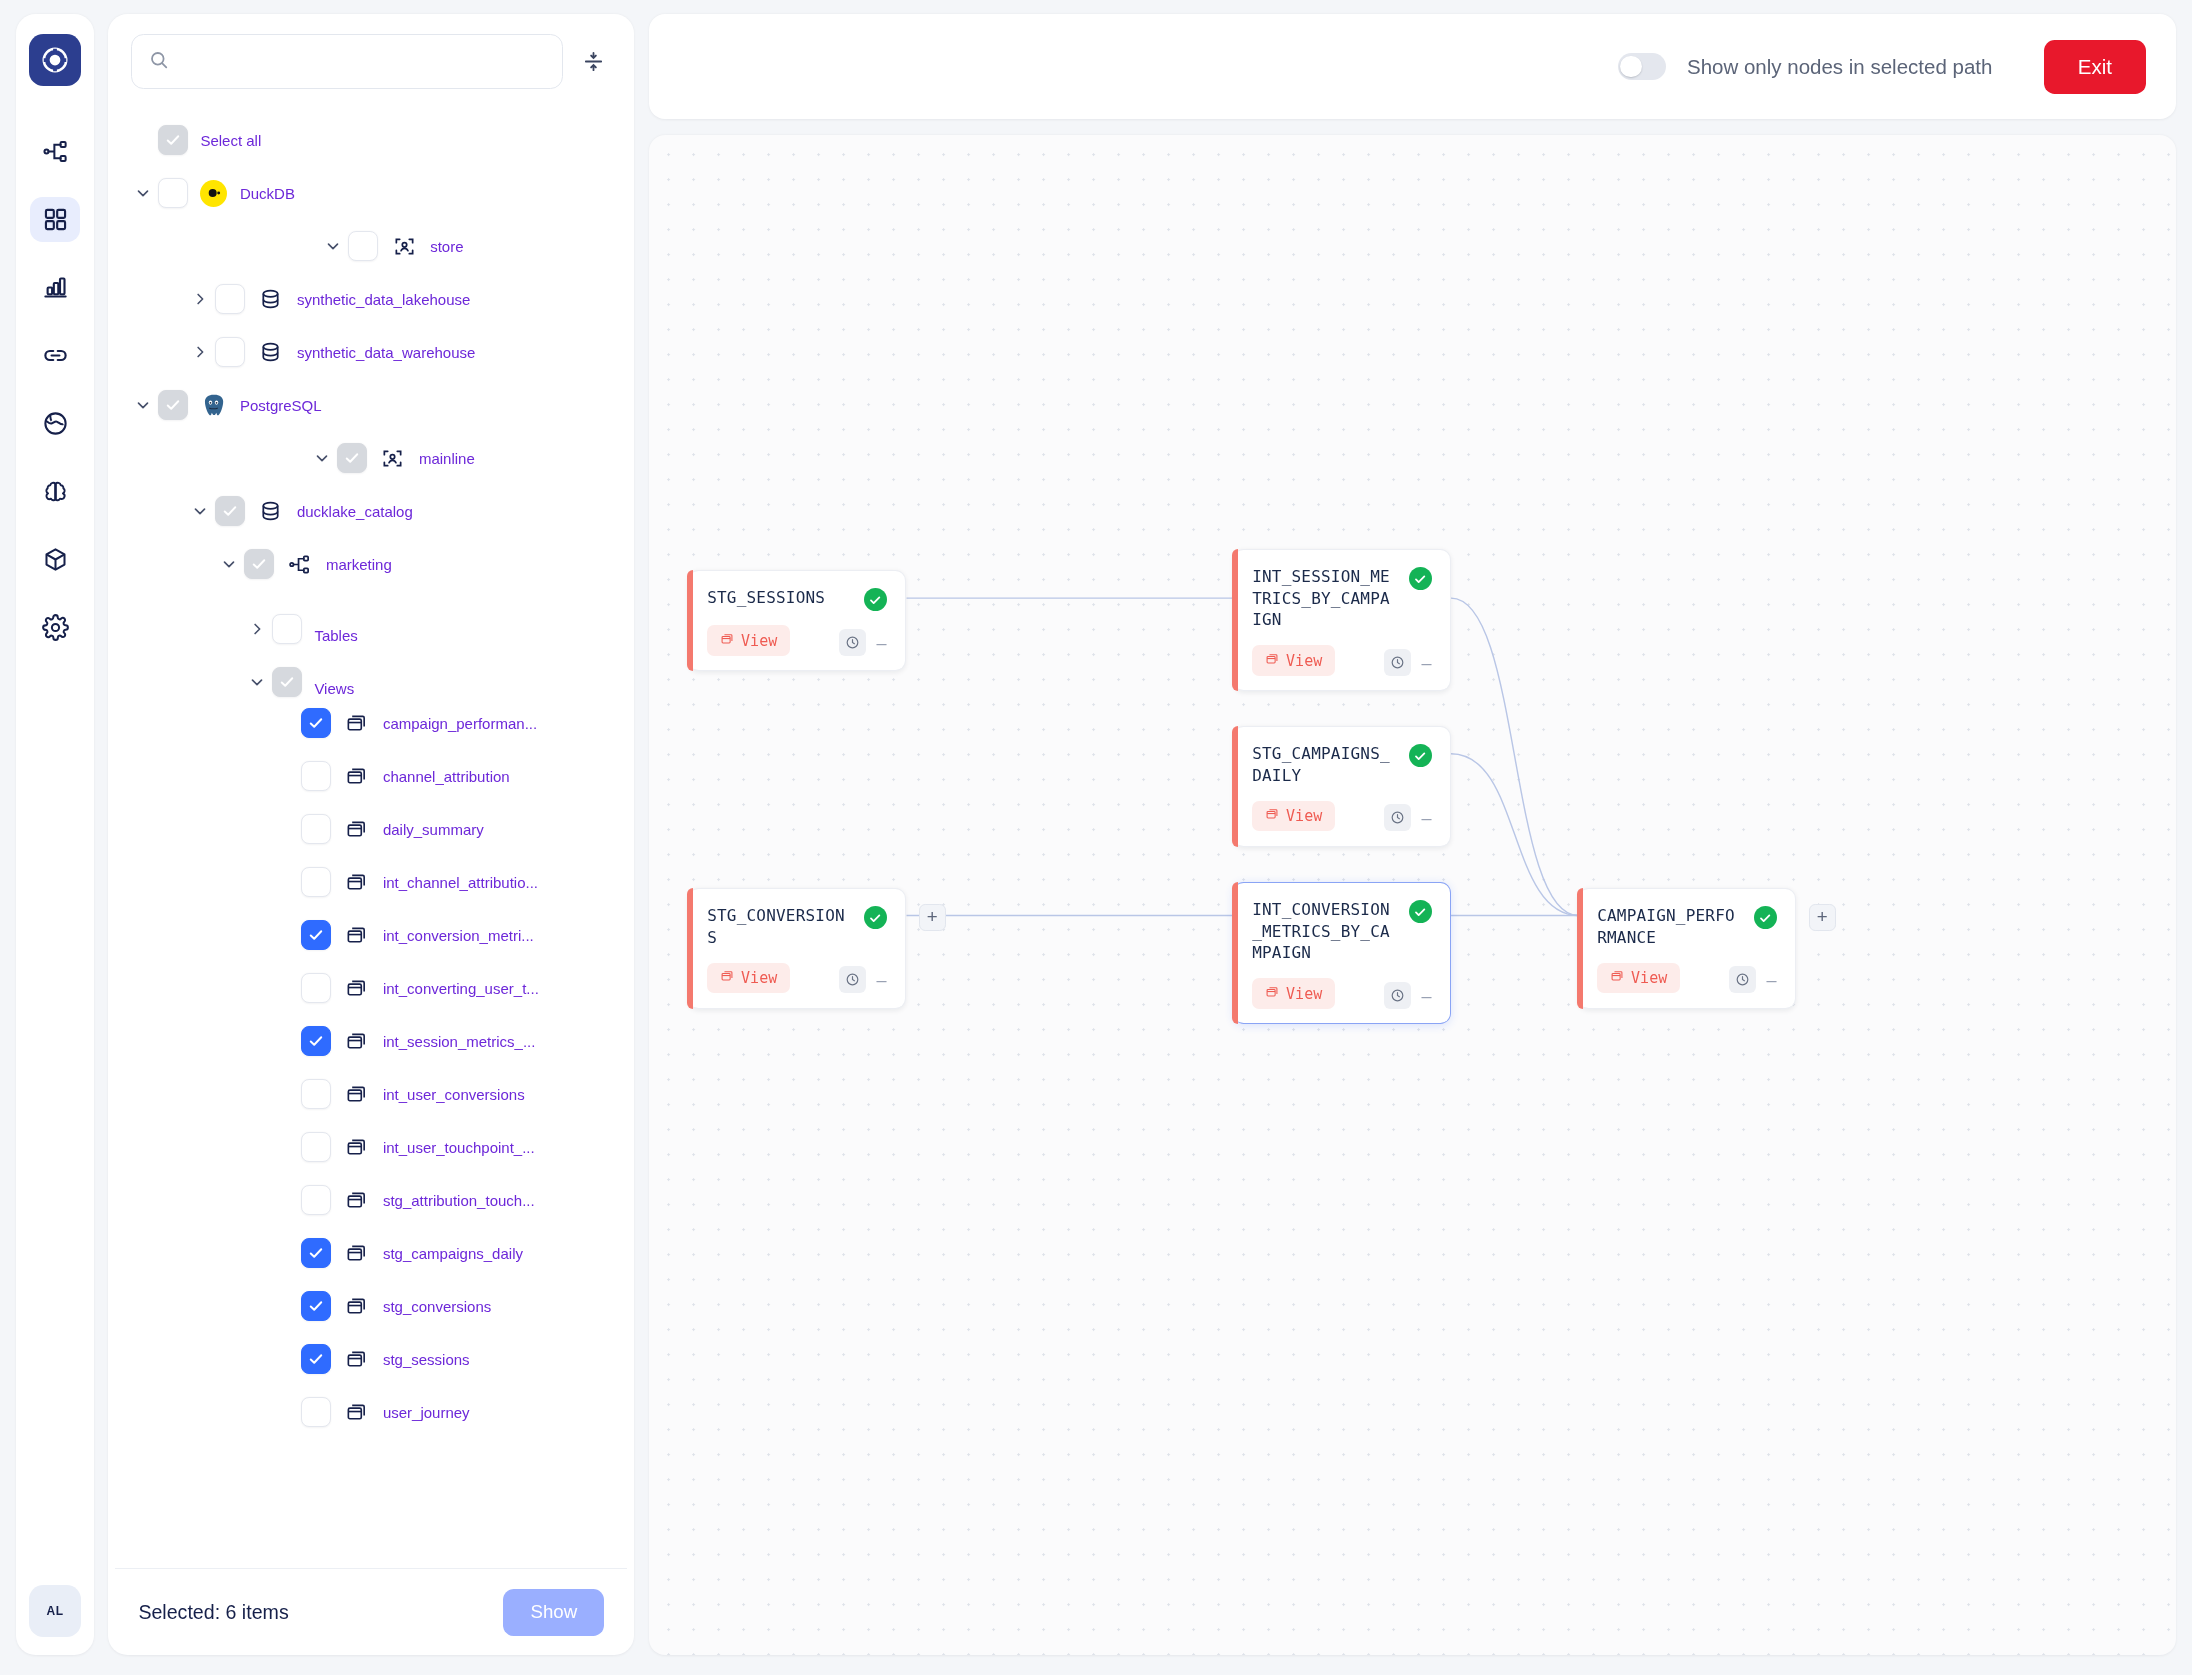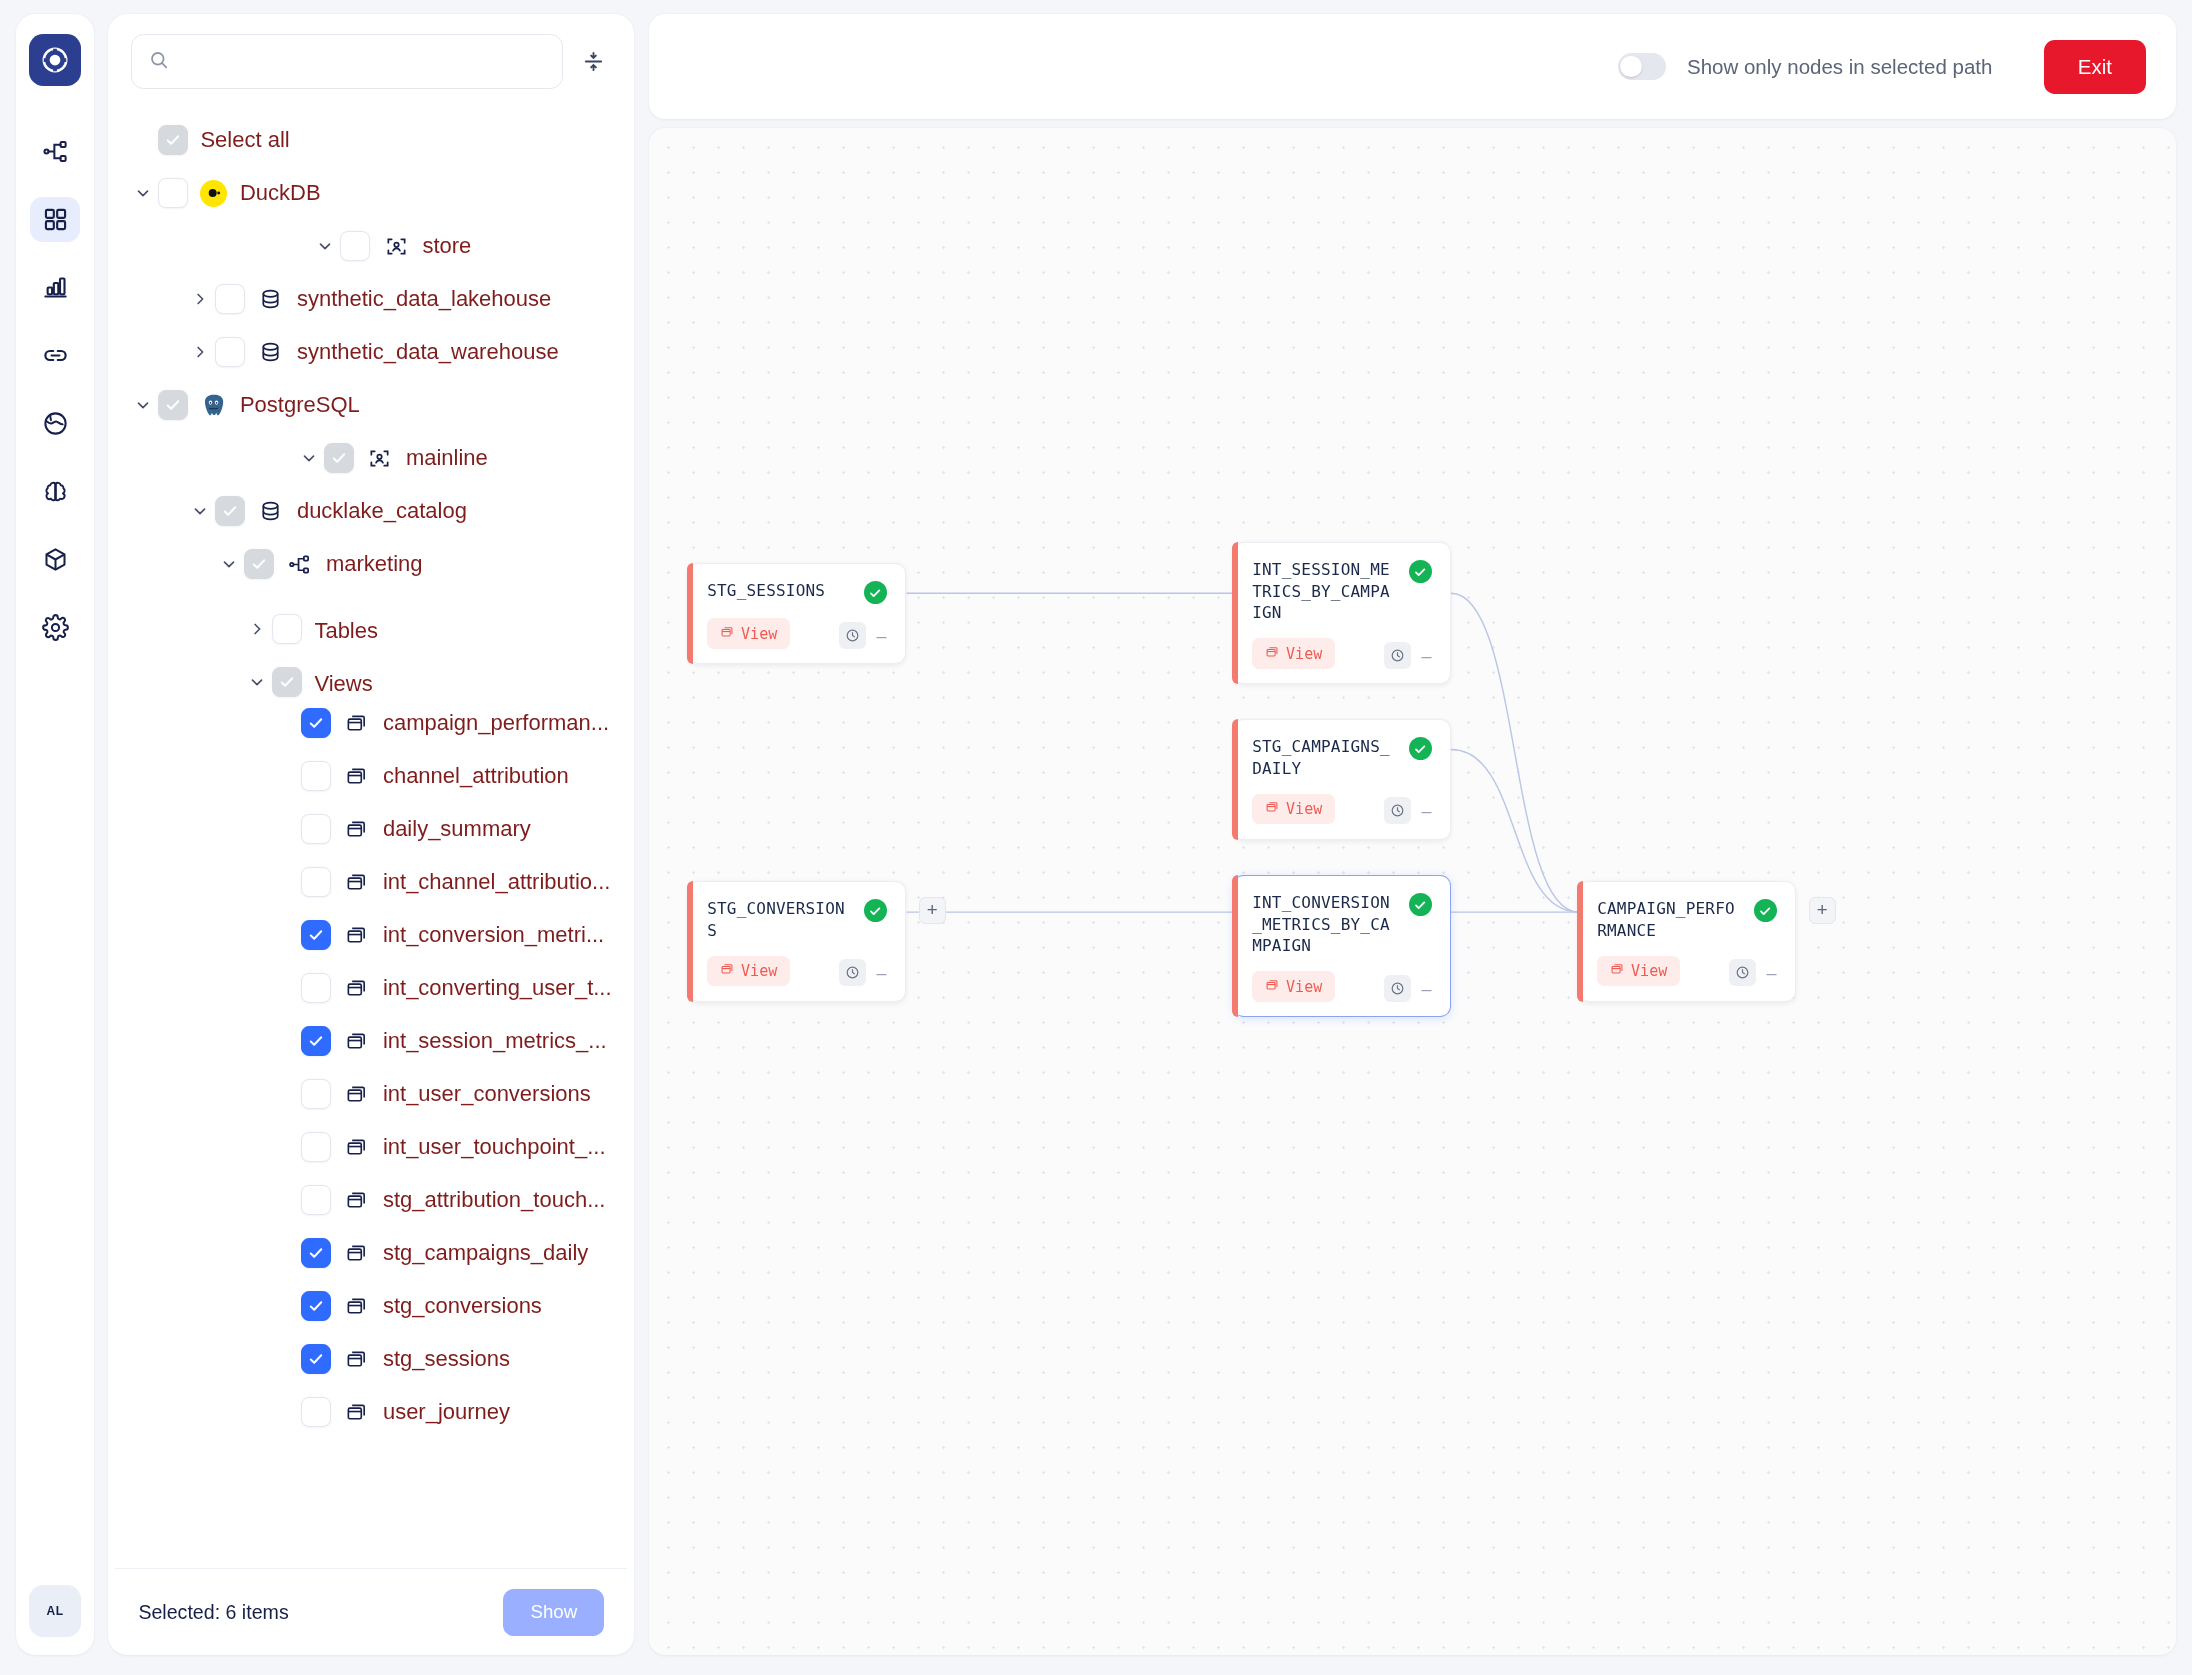--- a/index.html
+++ b/index.html
@@ -129,22 +129,22 @@
   .cb svg { display: none; }
   .cb.checked svg, .cb.muted svg { display: block; }
   .tree-ico {
     width: 27px; height: 27px;
     display: flex; align-items: center; justify-content: center;
     color: #16204a;
     flex: none;
     margin-right: 12.5px;
   }
   .tree-label {
-    font-size: 22px;
-    color: #7f1d1d;
+    font-size: 15px;
+    color: #6d28d9;
     overflow: hidden; text-overflow: ellipsis; white-space: nowrap;
   }
   .row.lvl0 { padding-left: 0px; }
   .row.lvl1 { padding-left: 28.5px; justify-content: center; }
   .row.lvl2 { padding-left: 57px; }
   .row.lvl3 { padding-left: 86px; }
   .row.lvl4 { padding-left: 114px; align-items: flex-end; }
   .row.lvl5 { padding-left: 143px; }
 
   .pg-logo { width: 27px; height: 27px; flex: none; margin-right: 12.5px; }
@@ -168,21 +168,21 @@
     border-radius: 10.7px;
     font-size: 18.7px;
     font-family: "Liberation Sans", sans-serif;
     padding: 12.5px 27px;
   }
 
   
   .graph-wrap {
     flex: 1;
     display: flex; flex-direction: column;
-    gap: 9px;
+    gap: 16px;
     min-width: 0;
   }
   .topbar {
     height: 105px;
     background: #ffffff;
     border-radius: 16px;
     box-shadow: 0 0.9px 2.7px rgba(16,24,40,.06);
     display: flex; align-items: center; justify-content: flex-end;
     padding: 0 30px;
     gap: 21.4px;

